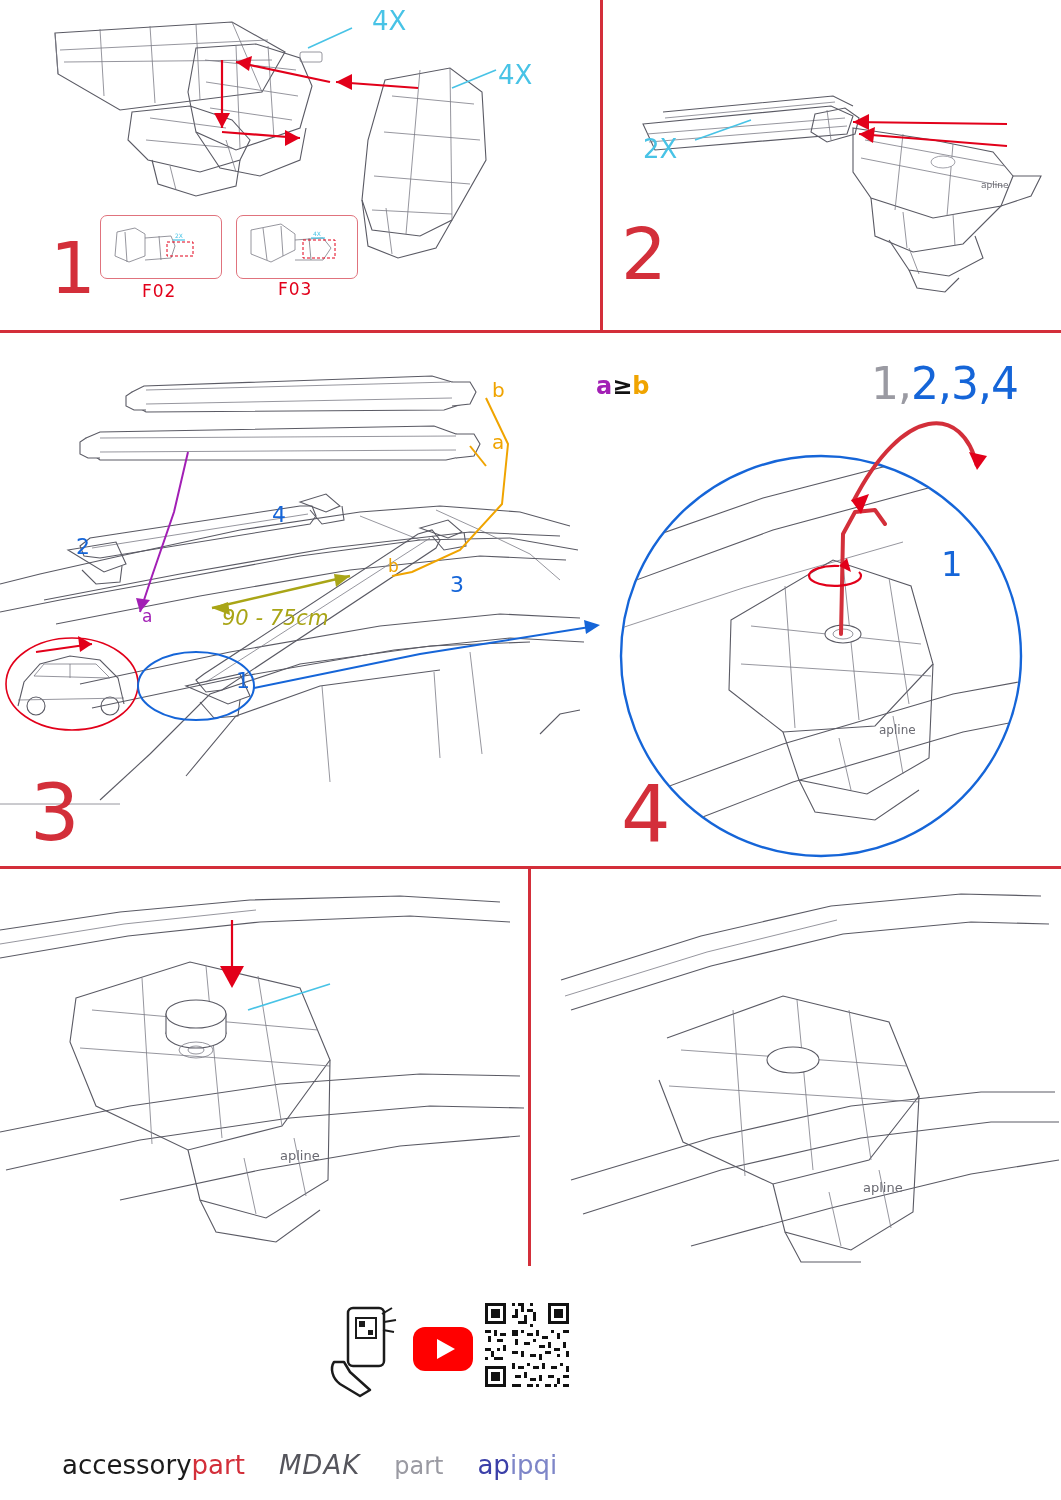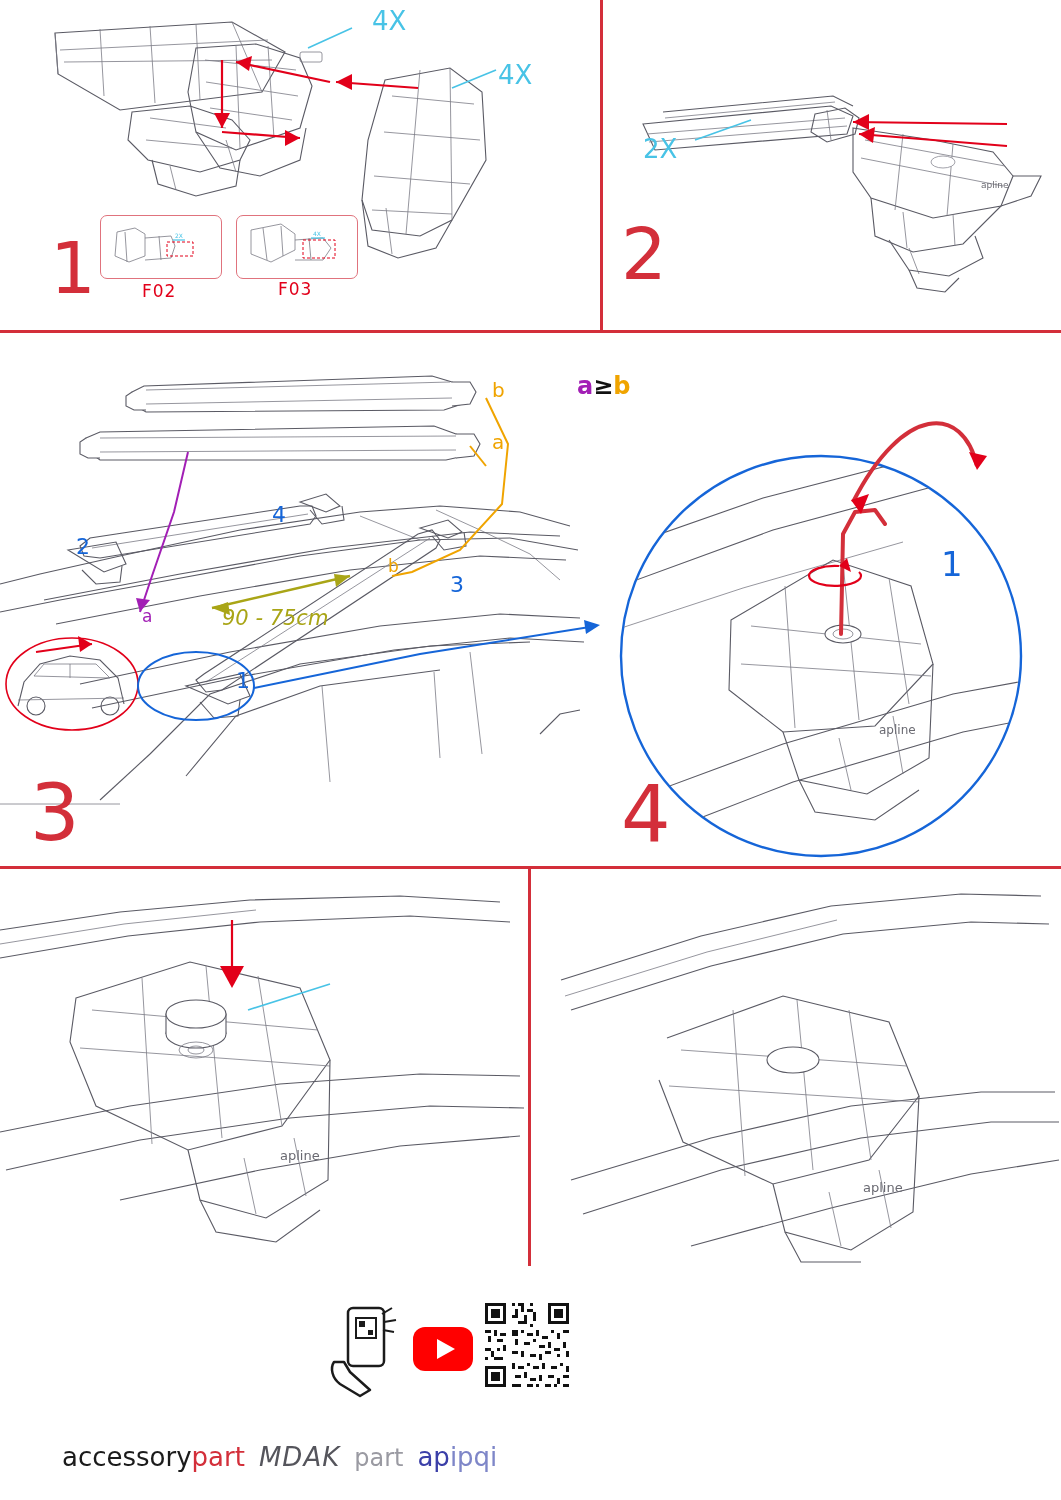--- a/index.html
+++ b/index.html
@@ -91,21 +91,22 @@
     position: absolute;
     font-family: "DejaVu Sans", sans-serif;
     font-size: 30px;
     letter-spacing: 1px;
     color: #3b3fa8;
   }
   .brand-row {
     position: absolute;
     display: flex;
     align-items: flex-end;
-    gap: 14px;
+    gap: 34px;
+    margin-top: 8px;
   }
   .b-accessory {
     font-family: "DejaVu Sans", sans-serif;
     font-size: 26px;
     color: #1b1b1b;
   }
   .b-accessory .hl { color: #d32f3a; }
   .b-mdak {
     font-family: "DejaVu Sans", sans-serif;
     font-size: 26px;
@@ -352,21 +353,21 @@
     <div class="lbl lbl-orange" style="left:388px;top:222px;font-size:17px;">b</div>
     <div class="lbl lbl-purple" style="left:142px;top:272px;font-size:17px;">a</div>
 
     <div class="lbl lbl-blue" style="left:236px;top:334px;font-size:22px;">1</div>
     <div class="lbl lbl-blue" style="left:76px;top:200px;font-size:22px;">2</div>
     <div class="lbl lbl-blue" style="left:450px;top:238px;font-size:22px;">3</div>
     <div class="lbl lbl-blue" style="left:272px;top:168px;font-size:22px;">4</div>
 
     <div class="lbl lbl-olive" style="left:222px;top:272px;font-size:21px;font-style:italic;">90 - 75cm</div>
 
-    <div class="ab-note" style="left:577px;top:38px;">
+    <div class="ab-note" style="left:596px;top:38px;">
       <span style="color:#a21fb5;">a</span><span style="color:#111;">≥</span><span style="color:#f0a400;">b</span>
     </div>
 
     <div class="step-num" style="left:30px;top:440px;font-size:78px;">3</div>
   </div>
 
   <div class="panel" id="panel-4" style="left:603px;top:334px;width:458px;height:532px;">
     <svg width="458" height="532" viewBox="0 0 458 532">
 
       <circle cx="218" cy="322" r="200" fill="#ffffff" stroke="#1565d8" stroke-width="2.4"></circle>
@@ -399,20 +400,23 @@
         <path d="M238 300 L240 200 L252 178 L272 176 L282 190" fill="none" stroke="#d32f3a" stroke-width="4" stroke-linecap="round" stroke-linejoin="round"></path>
         <path class="red" d="M256 238 A 26 10 0 1 1 236 232" stroke-width="2"></path>
         <path class="redf" d="M236 232 L244 224 L248 238 Z"></path>
       </g>
 
       <path d="M250 168 C 300 70 360 70 374 132" fill="none" stroke="#d32f3a" stroke-width="4"></path>
       <path class="redf" d="M248 166 L266 160 L258 180 Z"></path>
       <path class="redf" d="M374 136 L366 118 L384 122 Z"></path>
     </svg>
 
+    <div class="big-seq" style="left:268px;top:24px;">
+      <span style="color:#9a9aa2;">1,</span><span style="color:#1565d8;">2,3,4</span>
+    </div>
     <div class="lbl lbl-blue" style="left:338px;top:210px;font-size:34px;">1</div>
     <div class="step-num" style="left:18px;top:442px;font-size:78px;">4</div>
   </div>
 
   <div class="panel" id="panel-5" style="left:0;top:870px;width:528px;height:630px;">
     <svg width="528" height="396" viewBox="0 0 528 396">
 
       <path class="ln" d="M0 60 L120 42 L250 30 L400 26 L500 32"></path>
       <path class="ln" d="M0 88 L128 66 L260 52 L410 46 L510 52"></path>
       <path class="ln2" d="M0 74 L124 54 L256 40"></path>

